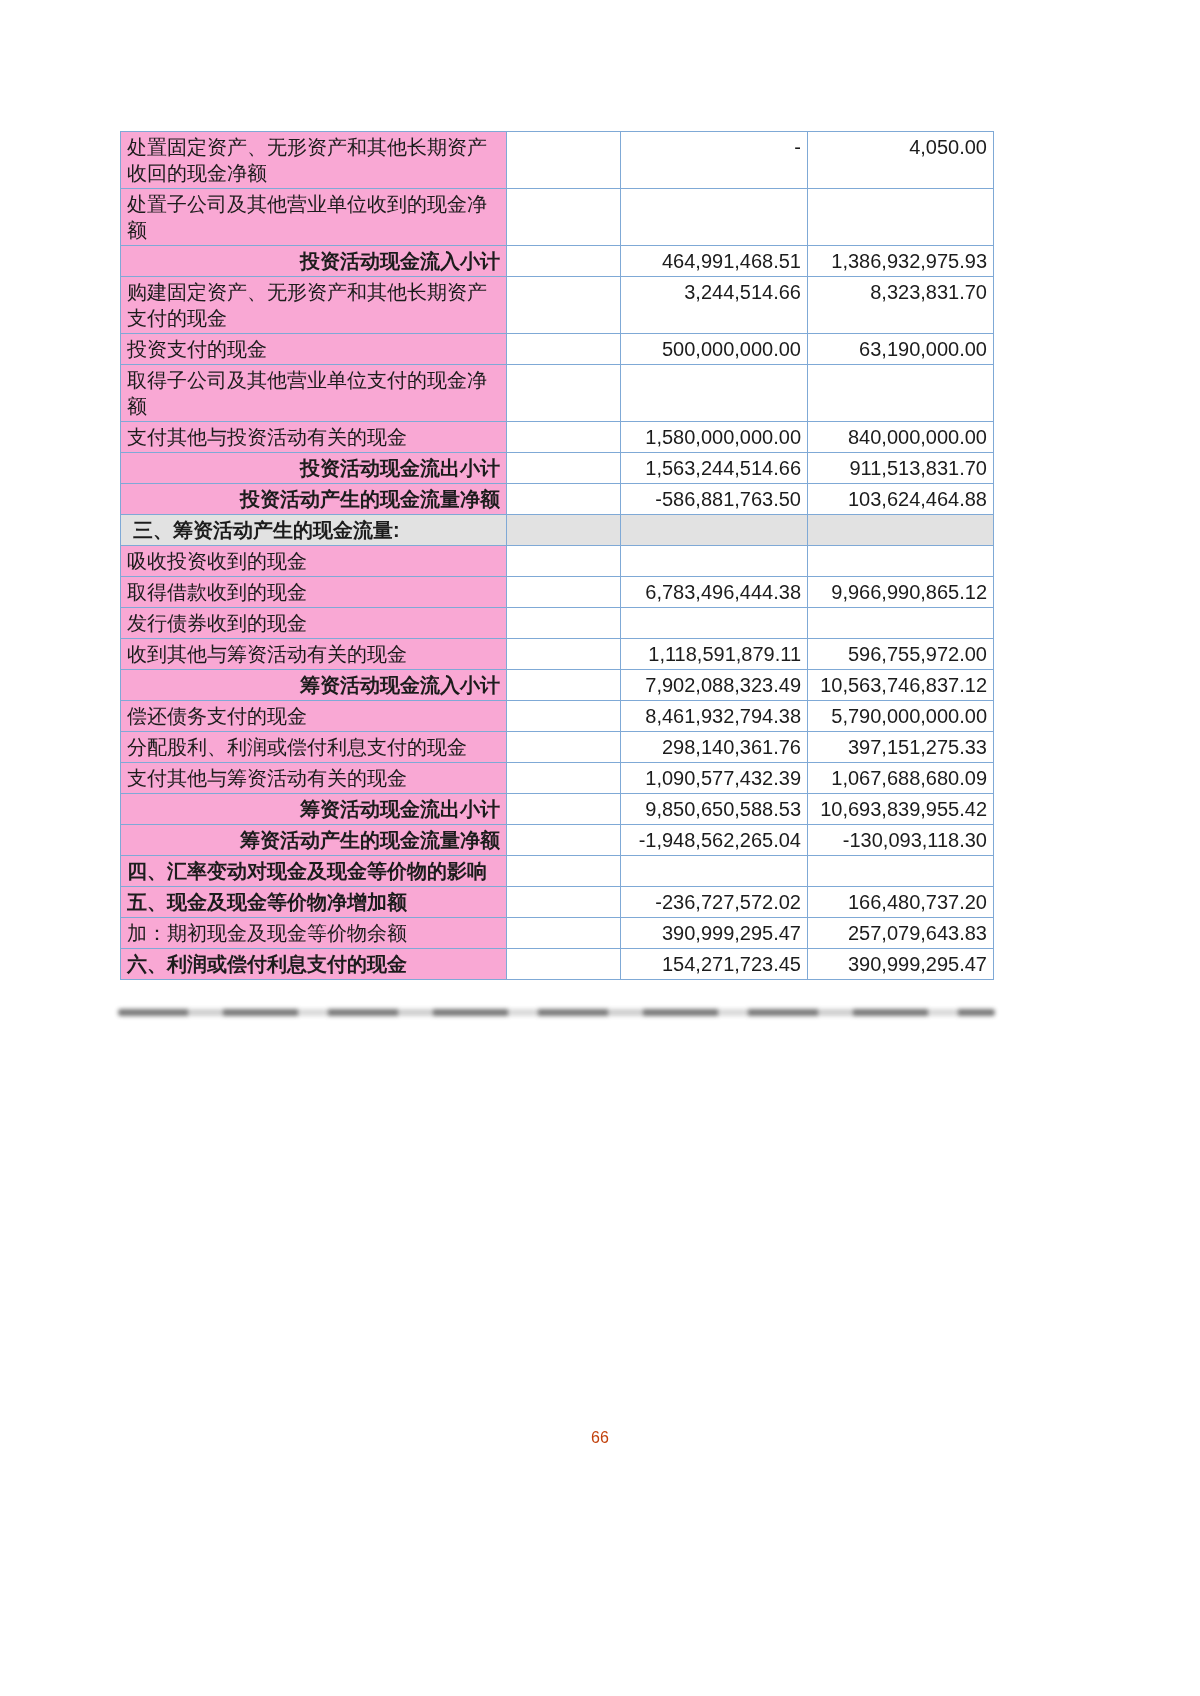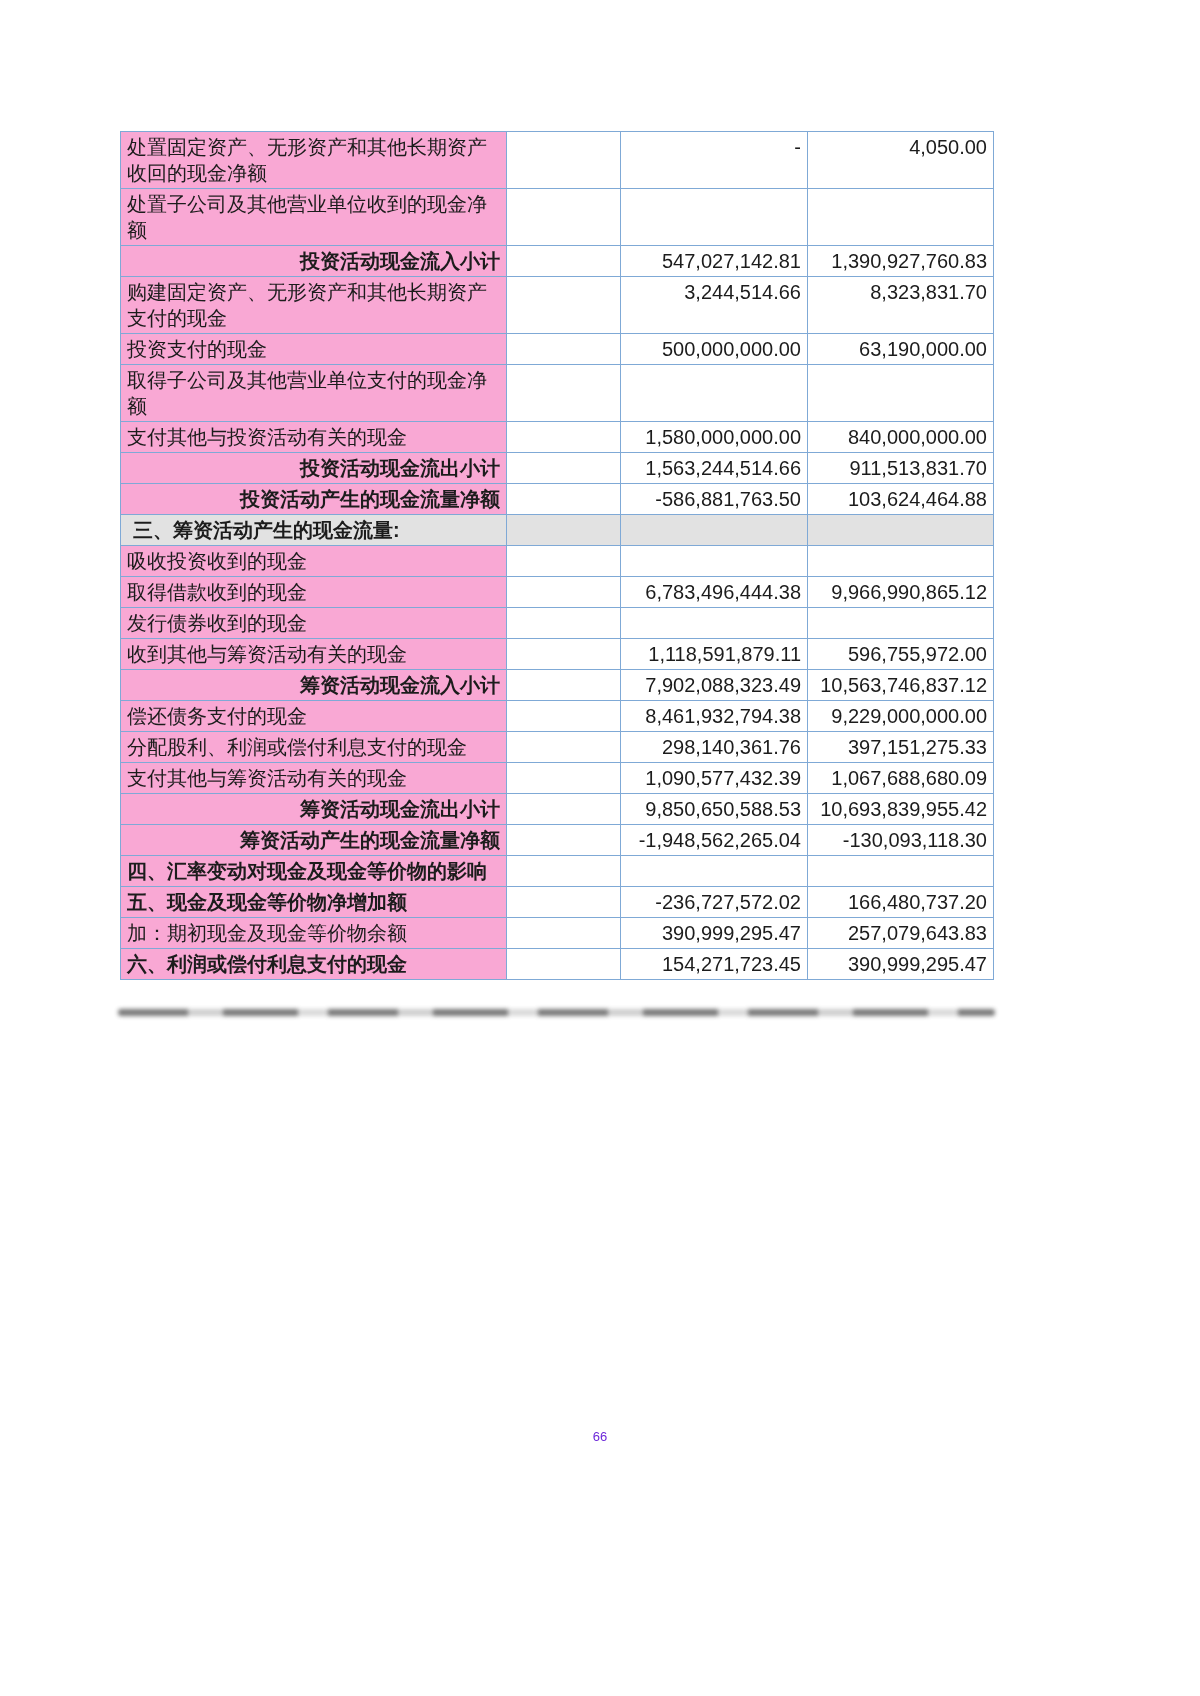--- a/index.html
+++ b/index.html
@@ -50,22 +50,22 @@
       rgba(30,30,30,0.8) 105px, rgba(30,30,30,0.8) 180px,
       rgba(130,130,130,0.4) 180px, rgba(130,130,130,0.4) 210px);
     filter:blur(2px);
     border-radius:3px;
     opacity:0.75;
   }
   .page-number {
     position:absolute; top:1429px; left:0;
     width:100%;
     text-align:center;
-    font-size:13px;
-    color:#6d28d9;
+    font-size:16px;
+    color:#c2410c;
   }
 </style>
 </head>
 <body>
 
 <div class="page">
 
   <table class="cashflow">
     <colgroup>
       <col style="width:386px">
@@ -82,22 +82,22 @@
         </tr>
         <tr class="style-normal">
           <td class="cell-label">处置子公司及其他营业单位收到的现金净额</td>
           <td class="cell-note"></td>
           <td class="cell-num"></td>
           <td class="cell-num"></td>
         </tr>
         <tr class="style-subtotal">
           <td class="cell-label">投资活动现金流入小计</td>
           <td class="cell-note"></td>
-          <td class="cell-num">547,027,142.81</td>
-          <td class="cell-num">1,390,927,760.83</td>
+          <td class="cell-num">464,991,468.51</td>
+          <td class="cell-num">1,386,932,975.93</td>
         </tr>
         <tr class="style-normal">
           <td class="cell-label">购建固定资产、无形资产和其他长期资产支付的现金</td>
           <td class="cell-note"></td>
           <td class="cell-num">3,244,514.66</td>
           <td class="cell-num">8,323,831.70</td>
         </tr>
         <tr class="style-normal">
           <td class="cell-label">投资支付的现金</td>
           <td class="cell-note"></td>
@@ -161,21 +161,21 @@
         <tr class="style-subtotal">
           <td class="cell-label">筹资活动现金流入小计</td>
           <td class="cell-note"></td>
           <td class="cell-num">7,902,088,323.49</td>
           <td class="cell-num">10,563,746,837.12</td>
         </tr>
         <tr class="style-normal">
           <td class="cell-label">偿还债务支付的现金</td>
           <td class="cell-note"></td>
           <td class="cell-num">8,461,932,794.38</td>
-          <td class="cell-num">9,229,000,000.00</td>
+          <td class="cell-num">5,790,000,000.00</td>
         </tr>
         <tr class="style-normal">
           <td class="cell-label">分配股利、利润或偿付利息支付的现金</td>
           <td class="cell-note"></td>
           <td class="cell-num">298,140,361.76</td>
           <td class="cell-num">397,151,275.33</td>
         </tr>
         <tr class="style-normal">
           <td class="cell-label">支付其他与筹资活动有关的现金</td>
           <td class="cell-note"></td>

